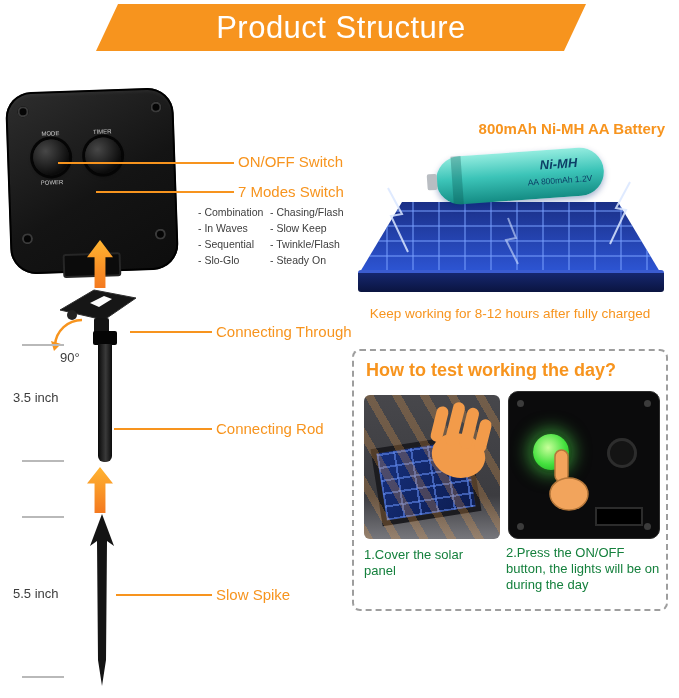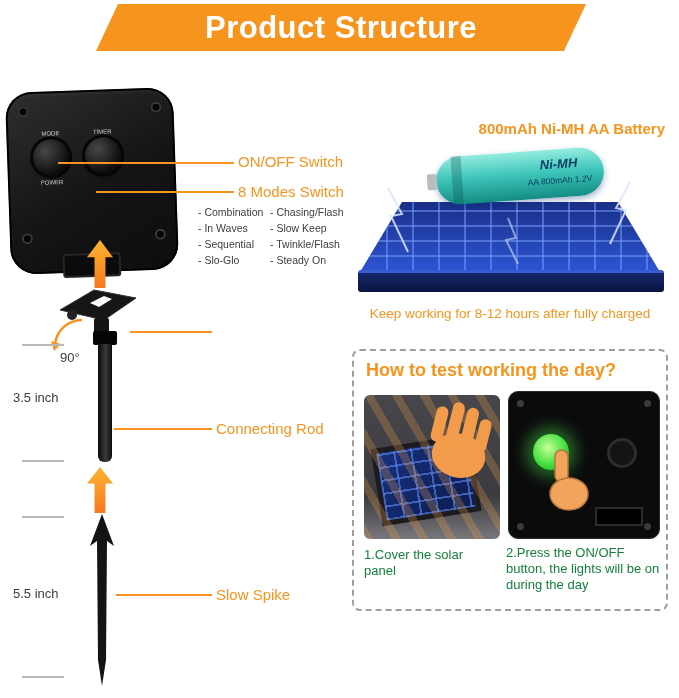--- a/index.html
+++ b/index.html
@@ -1,19 +1,19 @@
 <!DOCTYPE html>
 <html><head>
 <meta charset="utf-8">
 <style>
   html,body{margin:0;padding:0;background:#fff;}
   #canvas{position:relative;width:679px;height:698px;background:#fff;font-family:"Liberation Sans",sans-serif;overflow:hidden;}
   .abs{position:absolute;}
   .banner{position:absolute;left:96px;top:4px;width:490px;height:47px;background:#F7941E;clip-path:polygon(22px 0,100% 0,calc(100% - 22px) 100%,0 100%);display:flex;align-items:center;justify-content:center;}
-  .banner span{color:#fff;font-size:31px;font-weight:bold;letter-spacing:.5px;}
+  .banner span{color:#fff;font-size:31px;font-weight:normal;letter-spacing:.5px;}
   .device{position:absolute;left:8px;top:90px;width:168px;height:182px;border-radius:26px;background:linear-gradient(150deg,#2e2e2e 0%,#141414 55%,#0d0d0d 100%);transform:rotate(-2deg);box-shadow:inset 0 0 0 2px #000, inset 0 3px 4px rgba(255,255,255,.07);}
   .screw{position:absolute;width:11px;height:11px;border-radius:50%;background:#050505;box-shadow:inset 0 0 0 2px #3a3a3a;}
   .knob{position:absolute;width:36px;height:36px;border-radius:50%;background:radial-gradient(circle at 35% 32%,#474747,#0b0b0b 72%);box-shadow:0 0 0 3px #050505,0 2px 4px rgba(0,0,0,.7);}
   .klabel{position:absolute;color:#c9c9c9;font-size:6px;width:40px;text-align:center;}
   .connector{position:absolute;left:52px;bottom:-5px;width:54px;height:20px;background:#0b0b0b;border:2px solid #262626;border-radius:3px;}
   .cl{position:absolute;height:2px;background:#F7941E;}
   .lblO{position:absolute;color:#F7941E;font-size:15px;white-space:nowrap;}
   .lblD{position:absolute;color:#3d3d3d;font-size:13px;white-space:nowrap;}
   .modes{position:absolute;left:198px;top:206px;display:grid;grid-template-columns:68px auto;column-gap:4px;row-gap:4px;font-size:10.5px;color:#3d3d3d;}
   .uparrow{position:absolute;width:26px;background:linear-gradient(180deg,#FFB431,#F4791F);clip-path:polygon(50% 0,100% 36%,71% 36%,71% 100%,29% 100%,29% 36%,0 36%);}
@@ -61,21 +61,21 @@
     <div class="klabel" style="left:76px;top:39px">TIMER</div>
     <div class="knob" style="left:26px;top:48px"></div>
     <div class="knob" style="left:78px;top:48px"></div>
     <div class="klabel" style="left:24px;top:88px">POWER</div>
     <div class="connector"></div>
   </div>
 
   <div class="cl" style="left:58px;top:162px;width:176px"></div>
   <div class="lblO" style="left:238px;top:153px">ON/OFF Switch</div>
   <div class="cl" style="left:96px;top:191px;width:138px"></div>
-  <div class="lblO" style="left:238px;top:183px">8 Modes Switch</div>
+  <div class="lblO" style="left:238px;top:183px">7 Modes Switch</div>
 
   <div class="modes">
     <span>- Combination</span>
     <span>- Chasing/Flash</span>
     <span>- In Waves</span>
     <span>- Slow Keep</span>
     <span>- Sequential</span>
     <span>- Twinkle/Flash</span>
     <span>- Slo-Glo</span>
     <span>- Steady On</span>
@@ -90,20 +90,21 @@
     <circle cx="20" cy="33" r="5" fill="#222"></circle>
   </svg>
 
   <svg class="abs" style="left:48px;top:314px" width="40" height="40" viewBox="0 0 40 40">
     <path d="M34 6 A 27 27 0 0 0 7 31" fill="none" stroke="#F7941E" stroke-width="2.5"></path>
     <polygon points="3,27 13,30 6,37" fill="#F7941E"></polygon>
   </svg>
   <div class="lblD" style="left:60px;top:350px">90°</div>
 
   <div class="cl" style="left:130px;top:331px;width:82px"></div>
+  <div class="lblO" style="left:216px;top:323px">Connecting Through</div>
 
   <div class="rodc"></div>
   <div class="rodb"></div>
   <div class="dash" style="left:22px;top:344px"></div>
   <div class="dash" style="left:22px;top:460px"></div>
   <div class="lblD" style="left:13px;top:390px">3.5 inch</div>
   <div class="cl" style="left:114px;top:428px;width:98px"></div>
   <div class="lblO" style="left:216px;top:420px">Connecting Rod</div>
 
   <div class="uparrow" style="left:87px;top:467px;height:46px"></div>

